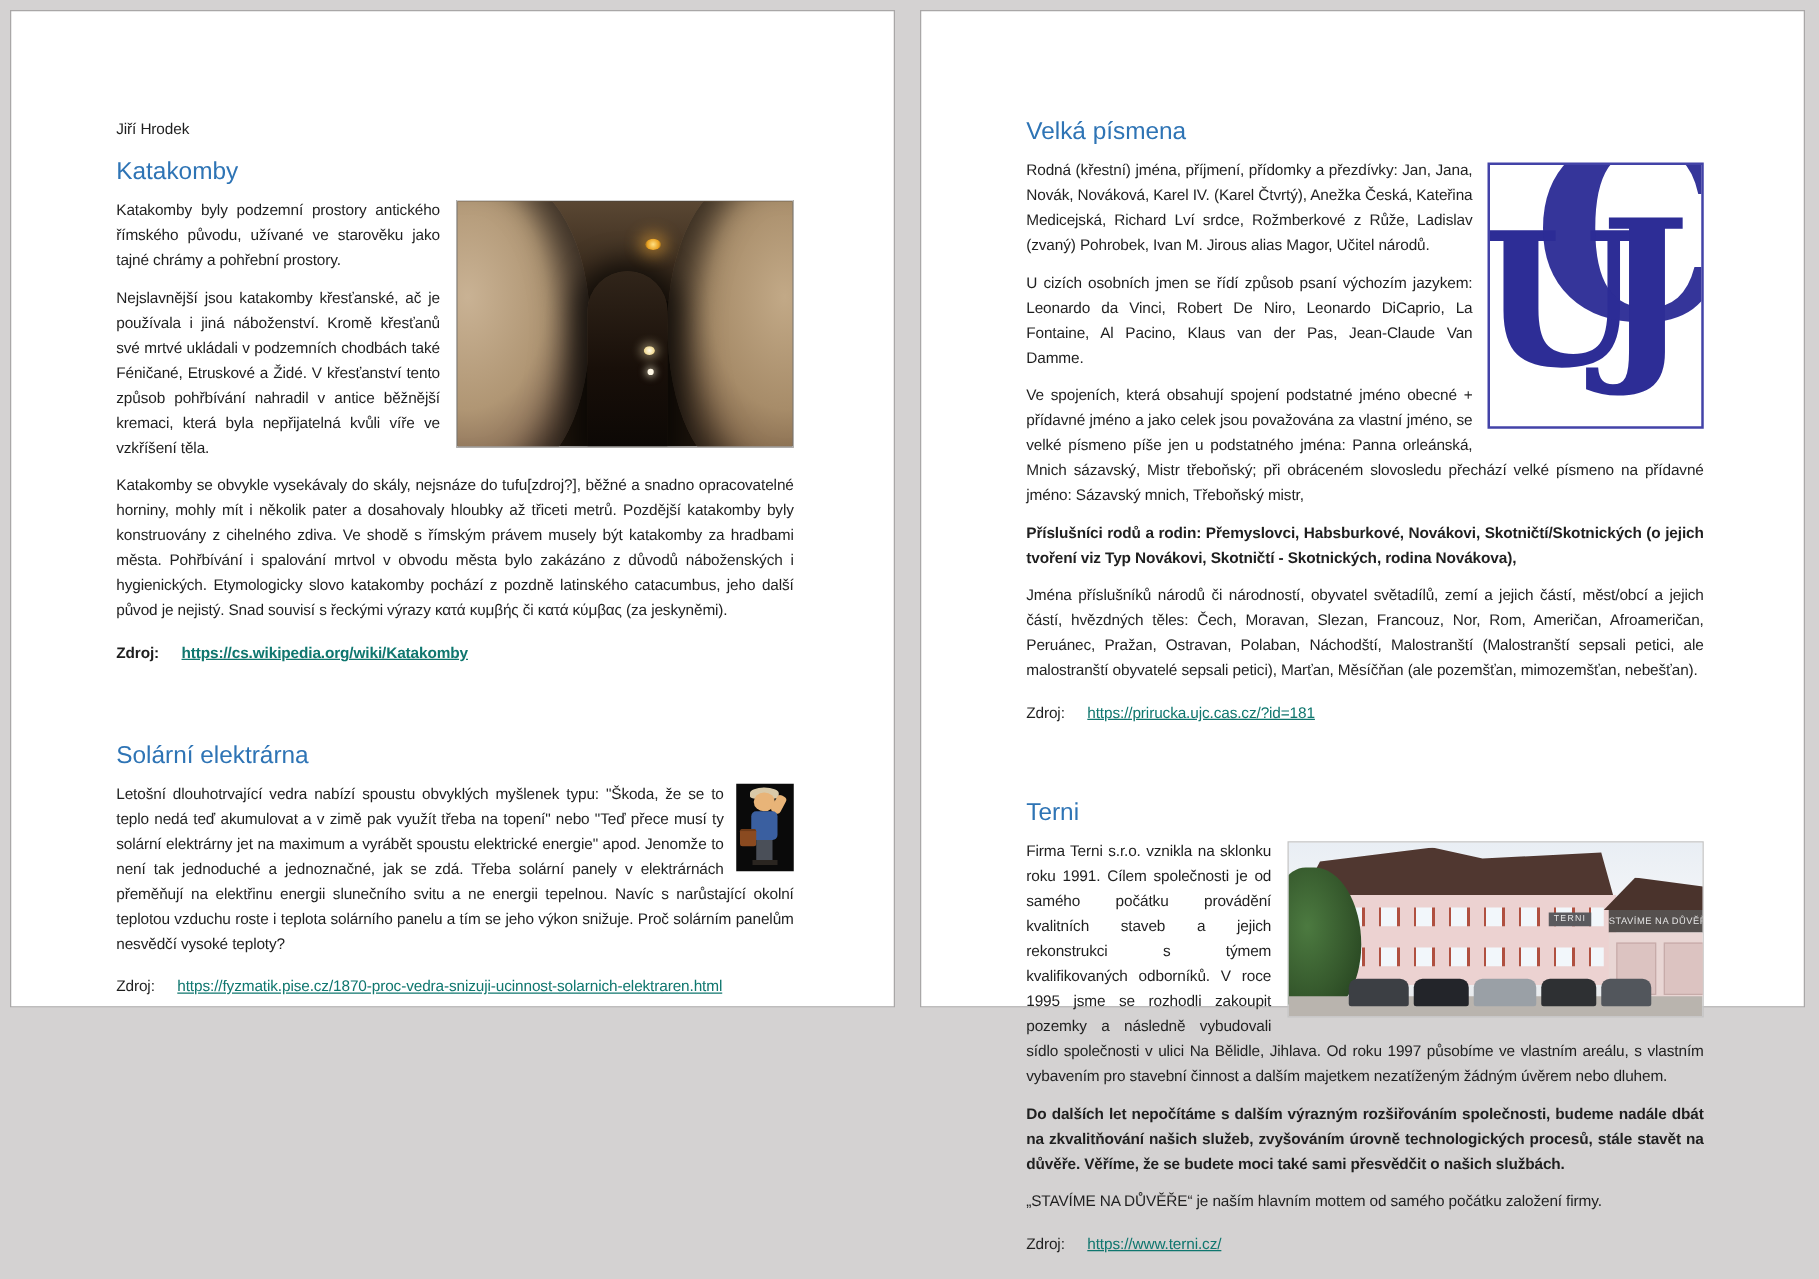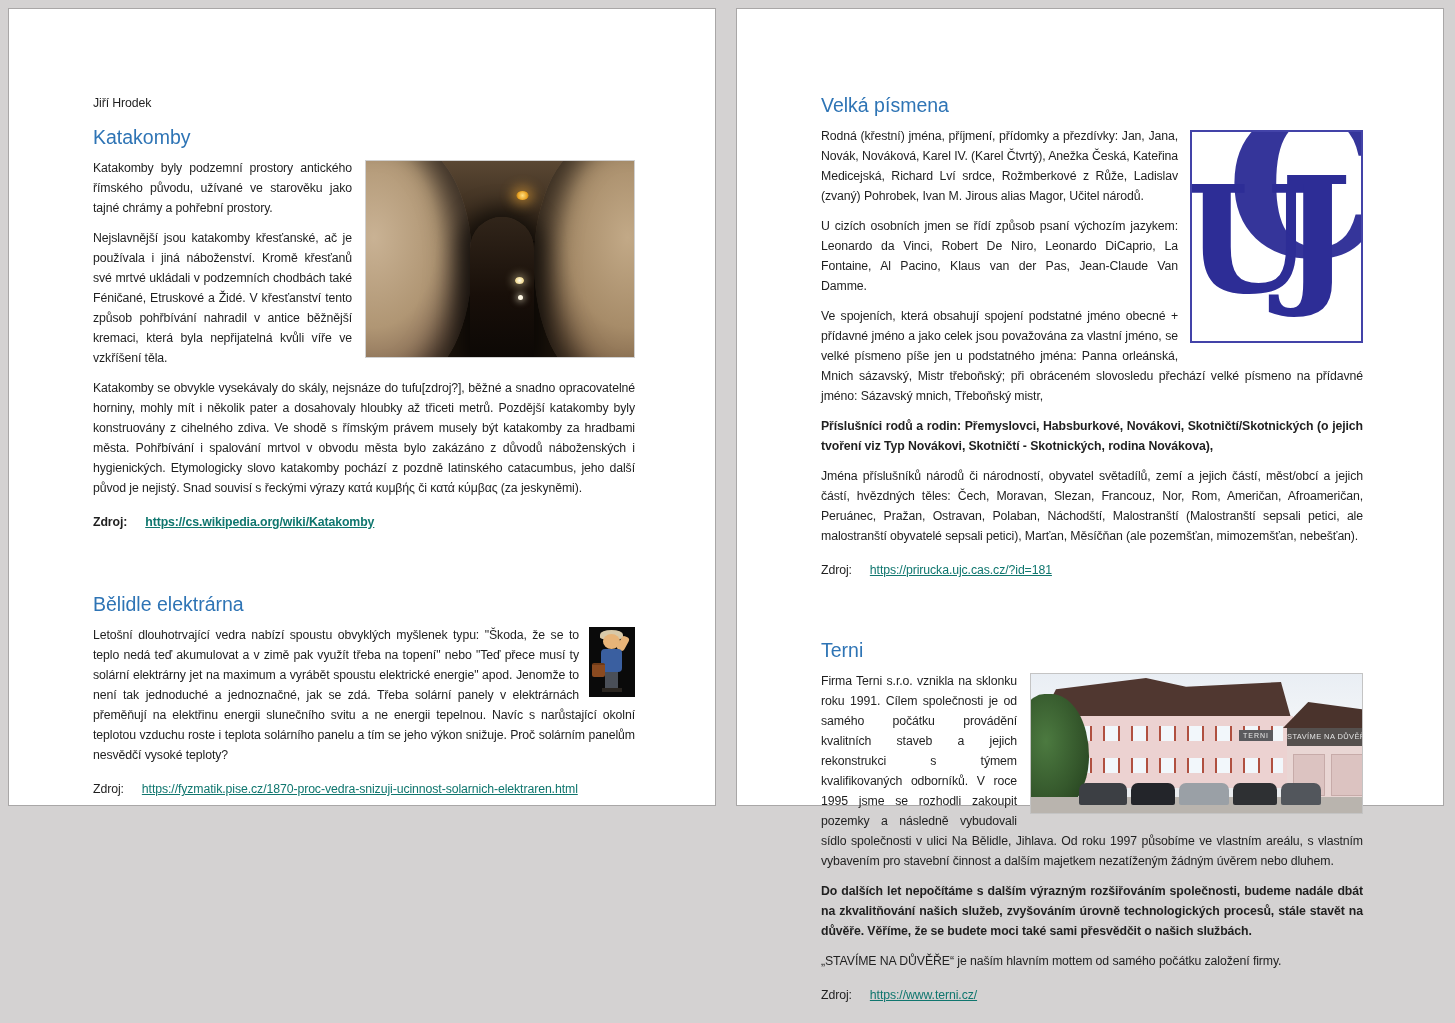--- a/index.html
+++ b/index.html
@@ -143,21 +143,21 @@
         <div class="cat-light-3"></div>
       </div>
       <p class="body">Katakomby byly podzemní prostory antického římského původu, užívané ve starověku jako tajné chrámy a pohřební prostory.</p>
       <p class="body">Nejslavnější jsou katakomby křesťanské, ač je používala i jiná náboženství. Kromě křesťanů své mrtvé ukládali v podzemních chodbách také Féničané, Etruskové a Židé. V křesťanství tento způsob pohřbívání nahradil v antice běžnější kremaci, která byla nepřijatelná kvůli víře ve vzkříšení těla.</p>
       <p class="body">Katakomby se obvykle vysekávaly do skály, nejsnáze do tufu[zdroj?], běžné a snadno opracovatelné horniny, mohly mít i několik pater a dosahovaly hloubky až třiceti metrů. Pozdější katakomby byly konstruovány z cihelného zdiva. Ve shodě s římským právem musely být katakomby za hradbami města. Pohřbívání i spalování mrtvol v obvodu města bylo zakázáno z důvodů náboženských i hygienických. Etymologicky slovo katakomby pochází z pozdně latinského catacumbus, jeho další původ je nejistý. Snad souvisí s řeckými výrazy κατά κυμβής či κατά κύμβας (za jeskyněmi).</p>
       <p class="body zdroj clear">
         <span class="src-label">Zdroj:</span><a href="#" class="link">https://cs.wikipedia.org/wiki/Katakomby</a>
       </p>
     </div>
 
-    <h1 class="h h-solarni">Bělidle elektrárna</h1>
+    <h1 class="h h-solarni">Solární elektrárna</h1>
     <div>
       <div class="cartoon">
         <div class="c-hair"></div>
         <div class="c-head"></div>
         <div class="c-arm"></div>
         <div class="c-body"></div>
         <div class="c-case"></div>
         <div class="c-legs"></div>
         <div class="c-feet"></div>
       </div>

